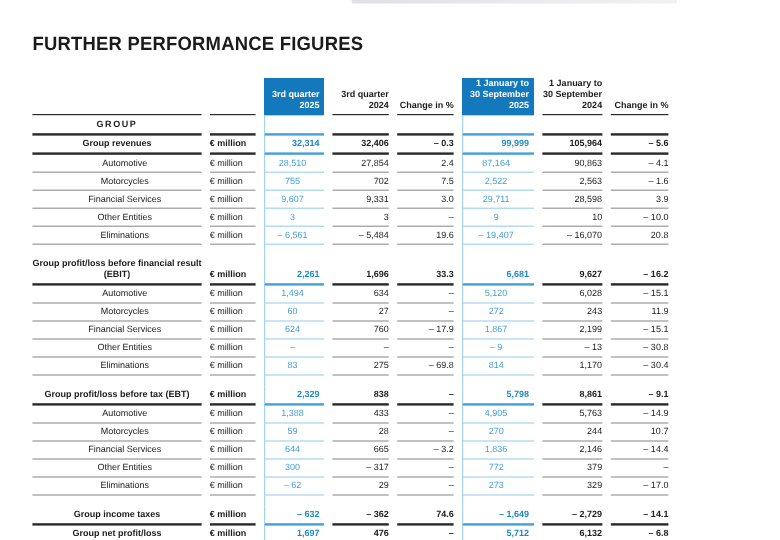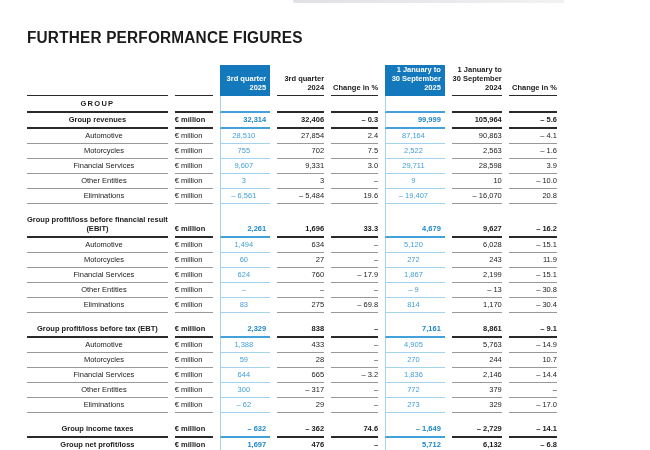--- a/index.html
+++ b/index.html
@@ -154,21 +154,21 @@
         </tr>
         <tr class="section tall">
           <td class="label">
             <div>Group profit/loss before financial result</div>
             <div>(EBIT)</div>
           </td>
           <td class="unit">€ million</td>
           <td class="num bluecol">2,261</td>
           <td class="num">1,696</td>
           <td class="num">33.3</td>
-          <td class="num bluecol">4,679</td>
+          <td class="num bluecol">6,681</td>
           <td class="num">9,627</td>
           <td class="num">– 16.2</td>
         </tr>
         <tr class="sub">
           <td class="label">Automotive</td>
           <td class="unit">€ million</td>
           <td class="num bluecol">1,494</td>
           <td class="num">634</td>
           <td class="num">–</td>
           <td class="num bluecol">5,120</td>
@@ -224,21 +224,21 @@
           <td class="num bluecol"></td>
           <td class="num"></td>
           <td class="num"></td>
         </tr>
         <tr class="section">
           <td class="label">Group profit/loss before tax (EBT)</td>
           <td class="unit">€ million</td>
           <td class="num bluecol">2,329</td>
           <td class="num">838</td>
           <td class="num">–</td>
-          <td class="num bluecol">7,161</td>
+          <td class="num bluecol">5,798</td>
           <td class="num">8,861</td>
           <td class="num">– 9.1</td>
         </tr>
         <tr class="sub">
           <td class="label">Automotive</td>
           <td class="unit">€ million</td>
           <td class="num bluecol">1,388</td>
           <td class="num">433</td>
           <td class="num">–</td>
           <td class="num bluecol">4,905</td>

